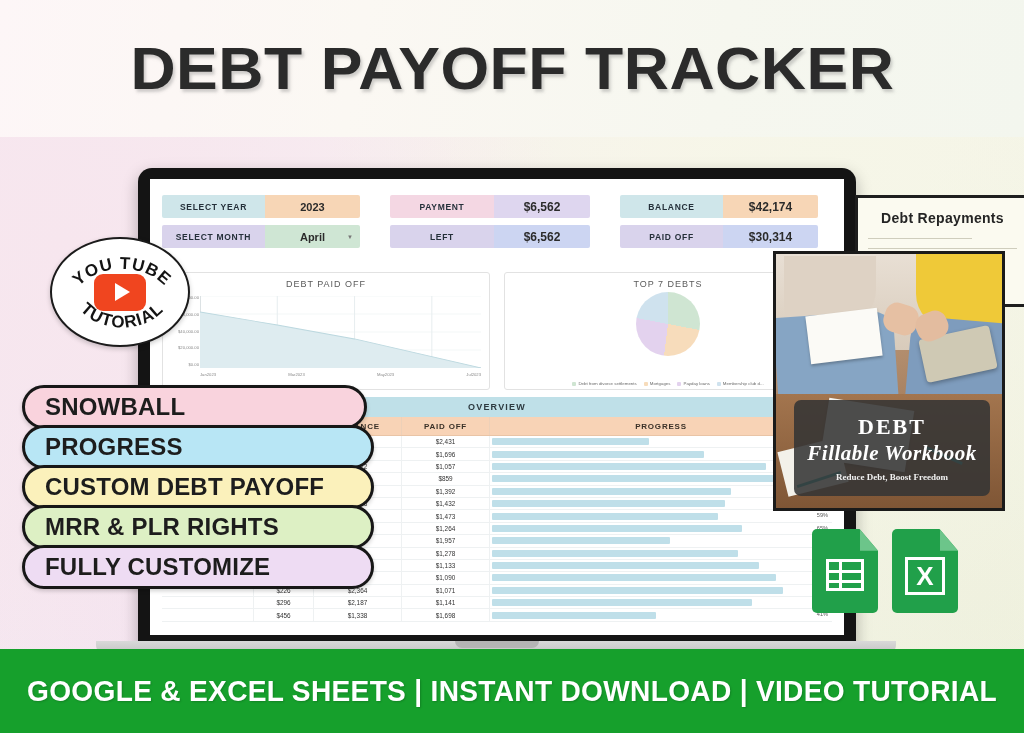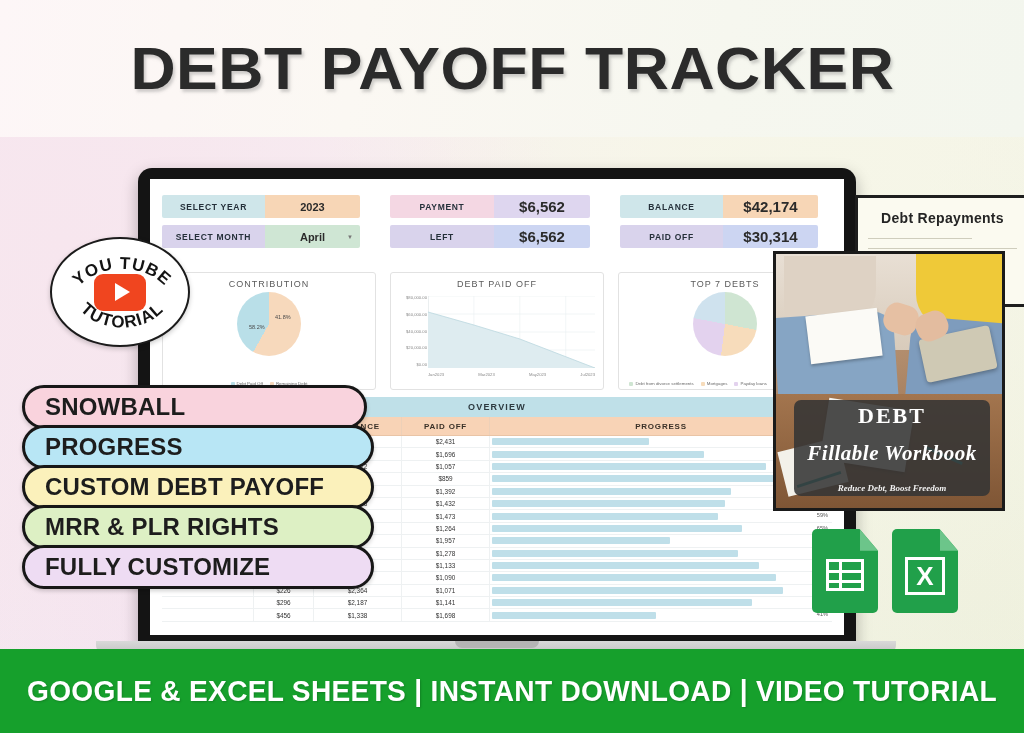--- a/index.html
+++ b/index.html
@@ -64,21 +64,21 @@
   .kpi-card.c3 { width: 198px; }
   .kpi-line { display: flex; height: 23px; border-radius: 2px; overflow: hidden; }
   .kpi-label {
     flex: 0 0 52%; display: flex; align-items: center; justify-content: center;
     font-size: 8.5px; font-weight: 700; letter-spacing: 0.7px; color: #25303a;
   }
   .kpi-value {
     flex: 1; display: flex; align-items: center; justify-content: center;
     font-size: 11px; font-weight: 700; color: #2b2b2b; position: relative;
   }
-  .kpi-value.small { font-size: 15px; }
+  .kpi-value.small { font-size: 12px; }
   .caret { position: absolute; right: 7px; font-size: 6px; color: #777; }
   .lb-blue { background: #cfe6ea; }
   .lb-purple { background: #d9d3ec; }
   .lb-pink { background: #f4d7e3; }
   .vl-orange { background: #f7d6b6; }
   .vl-green { background: #cfe6d4; }
   .vl-lav { background: #ded6ef; }
   .vl-blue { background: #ccd5f2; }
 
   
@@ -205,27 +205,27 @@
   .ph-paper2 { left:48px; top:150px; width:86px; height:62px; background:#f6f4ee; transform: rotate(9deg); box-shadow:0 2px 3px rgba(0,0,0,0.25); }
   .ph-paper3 { left:6px; top:190px; width:62px; height:46px; background:#f3f1ea; transform: rotate(-14deg); }
   .ph-calc { left:146px; top:78px; width:72px; height:44px; background:#cfc9b4; border-radius:4px; transform: rotate(-12deg); box-shadow:0 2px 4px rgba(0,0,0,0.3); }
   .ph-hand1 { left:108px; top:50px; width:34px; height:30px; background:#e6c0a3; border-radius:12px; transform: rotate(18deg); }
   .ph-hand2 { left:140px; top:58px; width:32px; height:28px; background:#e3bc9f; border-radius:12px; transform: rotate(-22deg); }
   .ph-pen { left:20px; top:224px; width:46px; height:3px; background:#2fa9a9; transform: rotate(-18deg); }
   .ph-pen2 { left:148px; top:200px; width:40px; height:3px; background:#2fa9a9; transform: rotate(24deg); }
   .photo-overlay {
     position: absolute; left: 18px; bottom: 12px; width: 196px; height: 96px;
     background: rgba(52,52,52,0.88); border-radius: 7px;
-    display: flex; flex-direction: column; align-items: center; justify-content: center; gap: 12px;
+    display: flex; flex-direction: column; align-items: center; justify-content: center; gap: 1px;
   }
   .po-1 { font-size: 22px; font-weight: 700; color: #fff; letter-spacing: 2px;
           font-family: "Liberation Serif", serif; }
   .po-2 { font-size: 21px; color: #fff; font-style: italic; font-weight: 700;
           font-family: "Liberation Serif", serif; letter-spacing: 0.5px; }
-  .po-3 { font-size: 9px; color: #f1f1f1; font-style: italic; font-weight: 700;
+  .po-3 { font-size: 9px; color: #f1f1f1; font-weight: 700;
           font-family: "Liberation Serif", serif; margin-top: 5px; }
 
   
   .app-icons { position: absolute; left: 812px; top: 392px; display: flex; gap: 14px; z-index: 40; }
   .app-icon { position: relative; width: 66px; height: 84px; }
   .file-shape {
     position: absolute; inset: 0; background: #21a04a; border-radius: 5px;
     clip-path: polygon(0 0, 72% 0, 100% 26%, 100% 100%, 0 100%);
   }
   .file-fold {
@@ -301,39 +301,20 @@
           </div>
           <div class="kpi-line">
             <div class="kpi-label lb-purple">PAID OFF</div>
             <div class="kpi-value small vl-blue">$30,314</div>
           </div>
         </div>
       </div>
 
       <div class="charts-row">
 
-        <div class="chart-panel">
-          <div class="chart-title">CONTRIBUTION</div>
-          <div class="pie-wrap">
-            <div class="pie" id="pie-contrib" style="background: conic-gradient(rgb(247, 217, 188) 0deg, rgb(247, 217, 188) 209.52deg, rgb(185, 223, 232) 209.52deg, rgb(185, 223, 232) 360deg);">
-              <span class="pie-lbl" style="left:12px;top:32px;">58.2%</span>
-              <span class="pie-lbl" style="left:38px;top:22px;">41.8%</span>
-            </div>
-          </div>
-          <div class="legend">
-            <span class="legend-item">
-              <i class="swatch" style="background:#b9dfe8"></i>
-              <span>Debt Paid Off</span>
-            </span>
-            <span class="legend-item">
-              <i class="swatch" style="background:#f7d9bc"></i>
-              <span>Remaining Debt</span>
-            </span>
-          </div>
-        </div>
 
         <div class="chart-panel">
           <div class="chart-title">DEBT PAID OFF</div>
           <div class="area-chart">
             <div class="ylabels">
               <span>$80,000.00</span>
               <span>$60,000.00</span>
               <span>$40,000.00</span>
               <span>$20,000.00</span>
               <span>$0.00</span>

